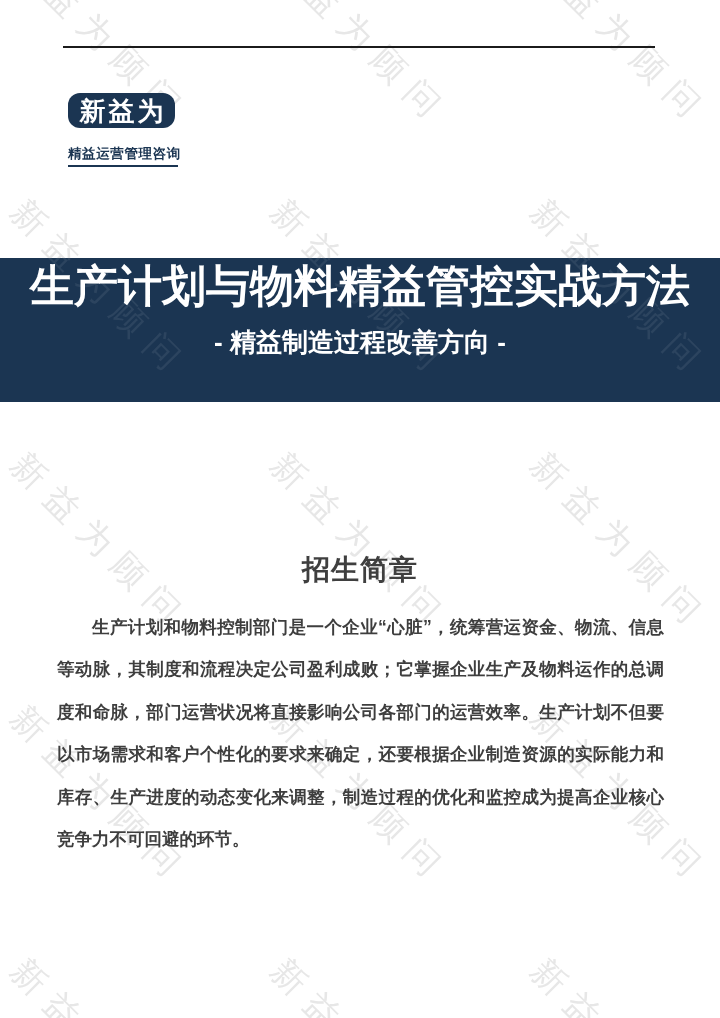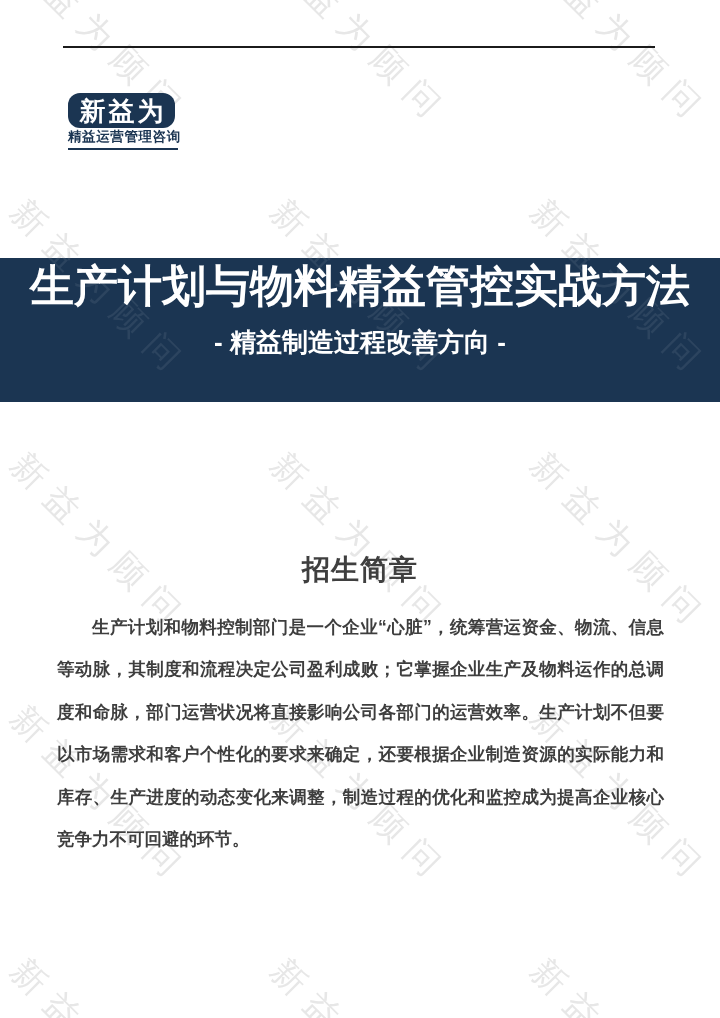--- a/index.html
+++ b/index.html
@@ -34,21 +34,21 @@
   .logo-box{
     width:107px;height:35px;border-radius:12px;
     background:var(--navy);
     display:flex;align-items:center;justify-content:center;
   }
   .logo-brand{
     color:#ffffff;font-size:26px;font-weight:900;
     letter-spacing:3px;line-height:1;padding-left:3px;
   }
   .logo-tagline{
-    margin-top:0;
+    margin-top:17px;
     color:var(--navy);font-size:13.5px;font-weight:700;
     letter-spacing:0.6px;white-space:nowrap;
   }
   .logo-underline{
     margin-top:2px;width:110px;height:2px;background:var(--navy);
   }
   
   .banner{
     position:absolute;left:0;top:258px;width:720px;height:144px;
     background:var(--navy);

